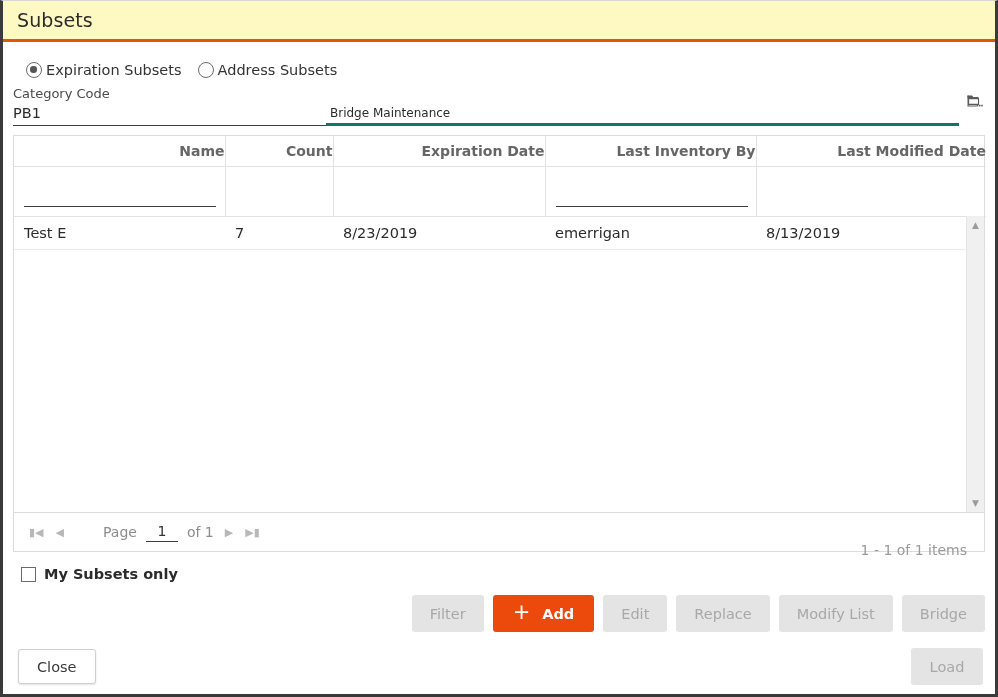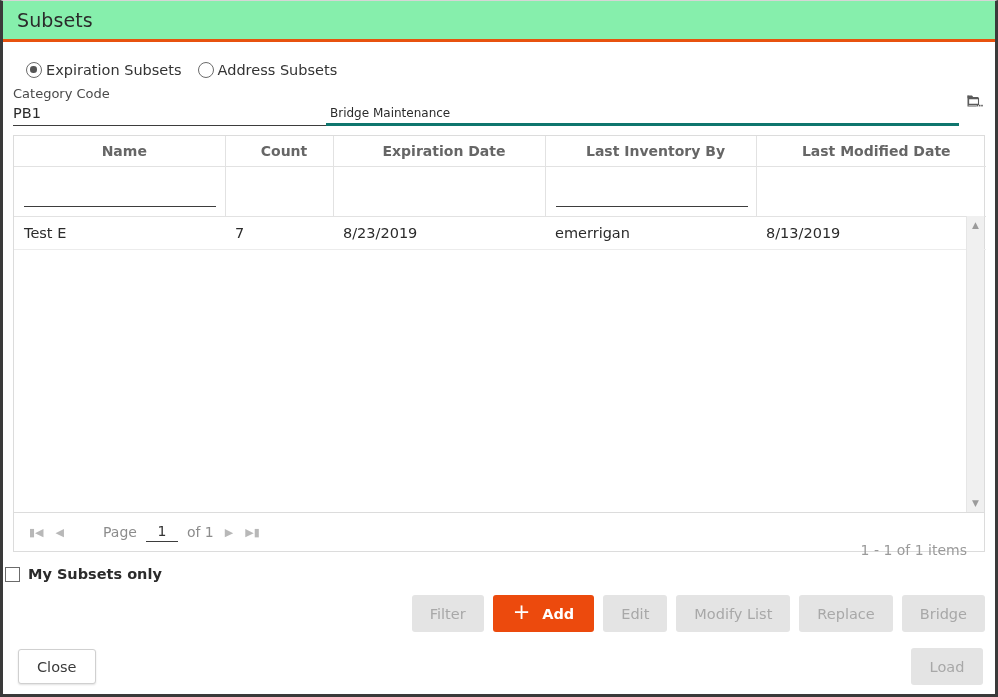--- a/index.html
+++ b/index.html
@@ -16,21 +16,21 @@
     border-left: 3px solid #3a3a3a;
     border-right: 3px solid #3a3a3a;
     border-bottom: 3px solid #3a3a3a;
     border-top: 1px solid #d6d6d6;
     overflow: hidden;
   }
 
   
   .titlebar {
     height: 41px;
-    background: #86efac;
+    background: #fef9c3;
     border-bottom: 3px solid #e8520f;
     display: flex;
     align-items: center;
     padding-left: 14px;
   }
   .titlebar .title {
     font-size: 19px;
     color: #2b2b2b;
     letter-spacing: .1px;
   }
@@ -120,21 +120,21 @@
     height: 378px;
     position: relative;
     background: #fff;
   }
   table.gridtable {
     width: 100%;
     border-collapse: collapse;
     table-layout: fixed;
   }
   table.gridtable th {
-    text-align: center;
+    text-align: right;
     font-size: 14px;
     font-weight: bold;
     color: #666;
     padding: 7px 0 7px 10px;
     border-right: 1px solid #e2e2e2;
     border-bottom: 1px solid #e2e2e2;
     height: 29px;
     vertical-align: middle;
   }
   table.gridtable th:last-child { border-right: none; }
@@ -221,21 +221,21 @@
     color: #9a9a9a;
     font-size: 14px;
     padding-right: 8px;
     margin-top: 36px;
   }
 
   
   .mysubsets {
     display: flex;
     align-items: flex-end;
-    padding: 14px 0 0 2px;
+    padding: 14px 0 0 18px;
   }
   .cb-mark {
     width: 15px; height: 15px;
     border: 1.6px solid #6b6b6b;
     background: #fff;
     margin-right: 8px;
     flex: none;
   }
   .mysubsets .lbl {
     font-size: 14.5px;
@@ -406,22 +406,22 @@
     <span class="lbl">My Subsets only</span>
   </label>
 
   <div class="actions">
     <button class="btn disabled">Filter</button>
     <button class="btn primary">
       <span class="plus">+</span>
       <span>Add</span>
     </button>
     <button class="btn disabled">Edit</button>
+    <button class="btn disabled">Replace</button>
     <button class="btn disabled">Modify List</button>
-    <button class="btn disabled">Replace</button>
     <button class="btn disabled">Bridge</button>
   </div>
 
   <div class="footer">
     <button class="btn ghost">Close</button>
     <span class="footer-spacer"></span>
     <button class="btn disabled load">Load</button>
   </div>
 
 </div>

